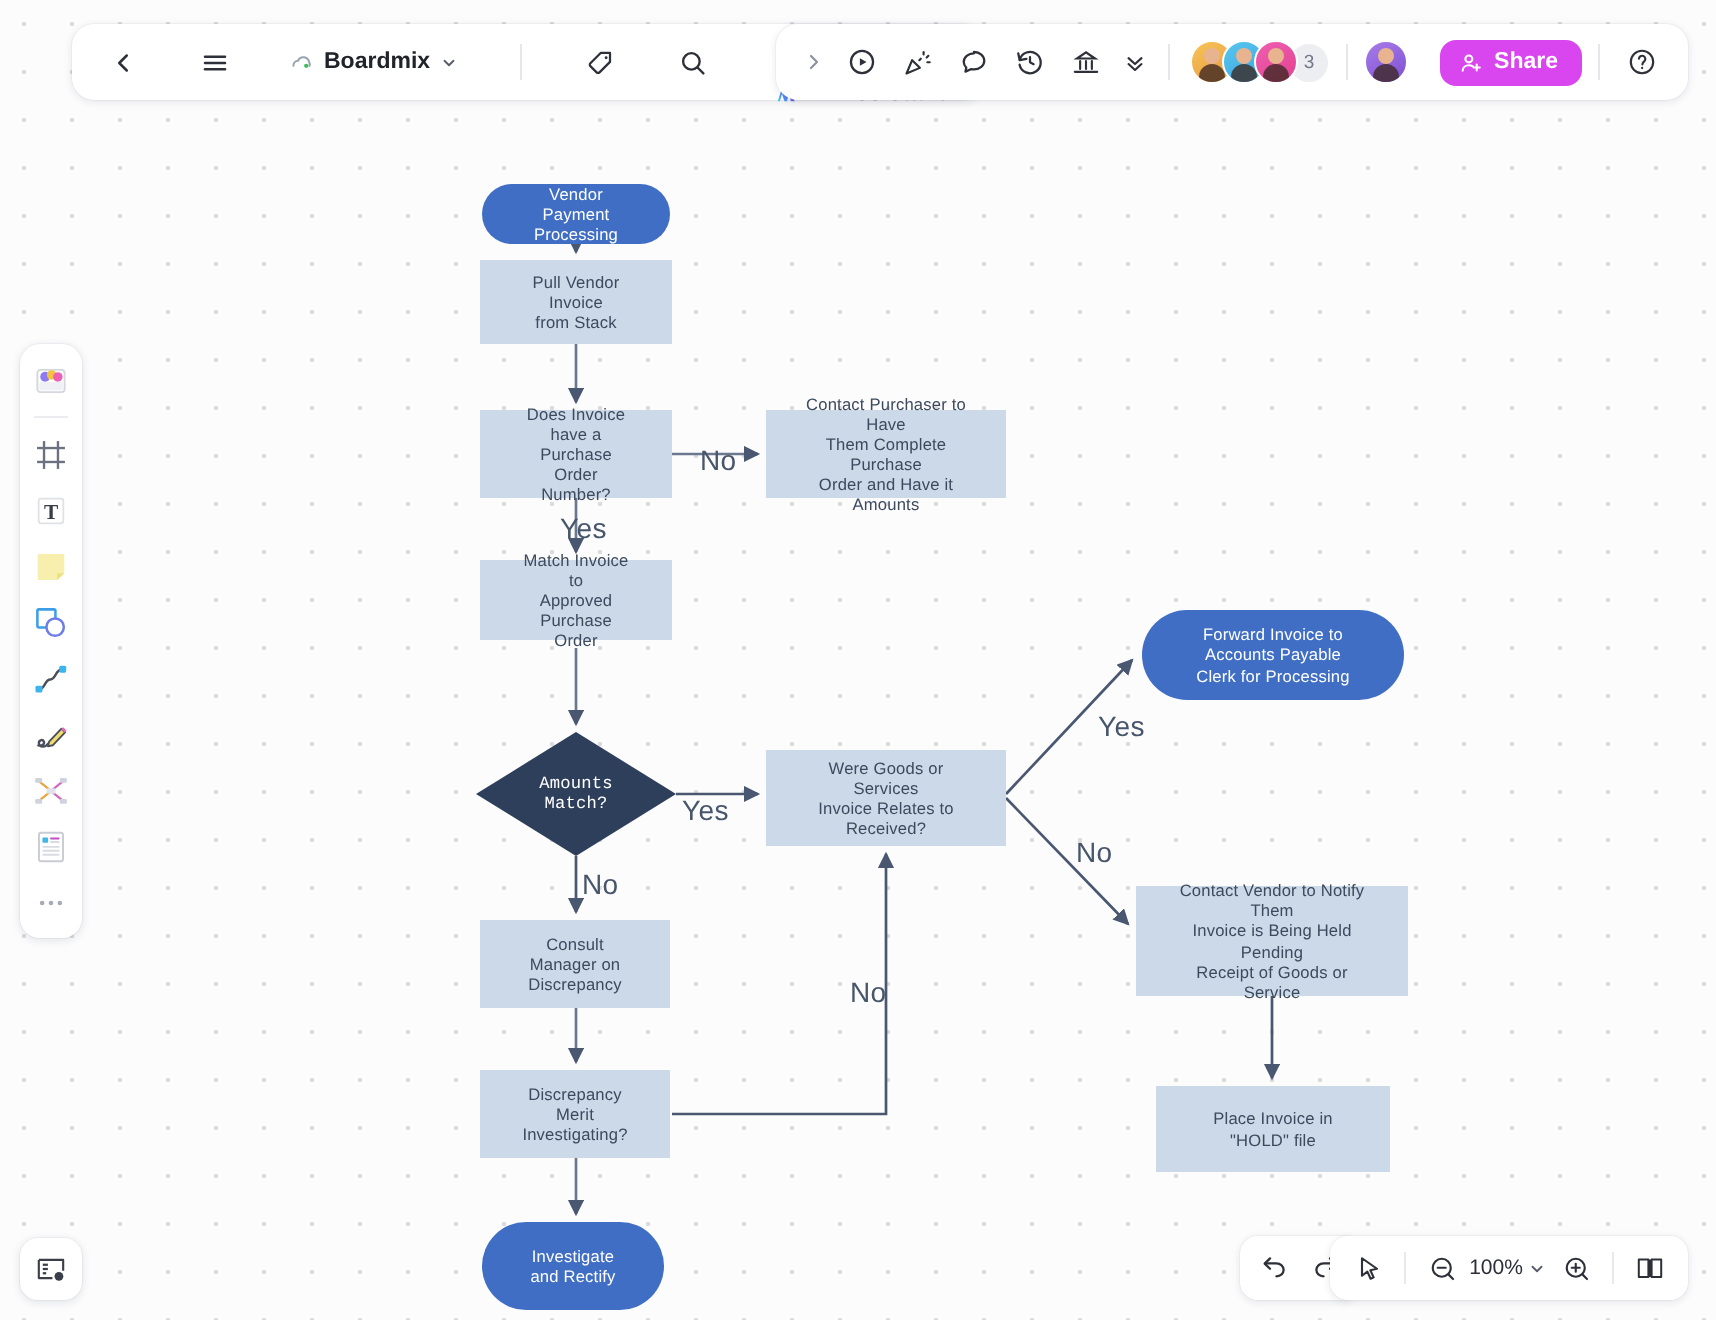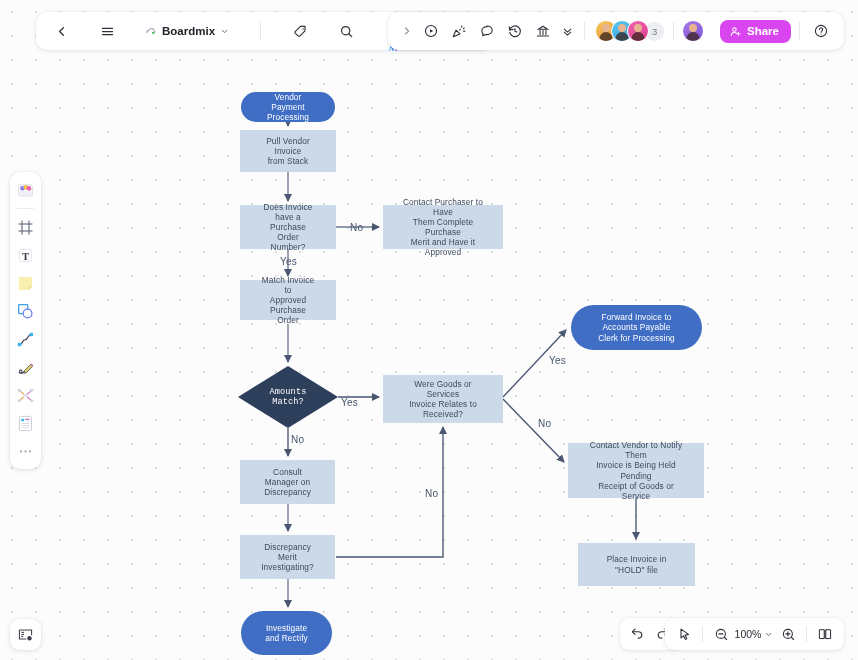--- a/index.html
+++ b/index.html
@@ -46,21 +46,21 @@
   }
   .node.dec {
     color: #ffffff;
     font-size: 8.6px;
     background: #2e3f5b;
     clip-path: polygon(50% 0%, 100% 50%, 50% 100%, 0% 50%);
     font-family: Liberation Mono, monospace;
   }
   .edge-label {
     position: absolute;
-    font-size: 10px;
+    font-size: 14px;
     color: #48566b;
     user-select: none;
     letter-spacing: .2px;
   }
 
   
   .bar {
     position: absolute;
     background: #ffffff;
     border-radius: 11px;
@@ -194,21 +194,21 @@
         <div class="node term" style="left: 241px; top: 67px; width: 94px; height: 30px; margin-top: 25px;">Vendor
 Payment
 Processing</div>
         <div class="node proc" style="left: 240px; top: 130px; width: 96px; height: 42px;">Pull Vendor Invoice
 from Stack</div>
         <div class="node proc" style="left: 240px; top: 205px; width: 96px; height: 44px;">Does Invoice have a
 Purchase
 Order Number?</div>
         <div class="node proc" style="left: 383px; top: 205px; width: 120px; height: 44px;">Contact Purchaser to Have
 Them Complete  Purchase
-Merit and Have it Approved</div>
+Order and Have it Amounts</div>
         <div class="node proc" style="left: 240px; top: 280px; width: 96px; height: 40px;">Match Invoice to
 Approved Purchase
 Order</div>
         <div class="node dec" style="left: 238px; top: 366px; width: 100px; height: 62px;">Amounts
 Match?</div>
         <div class="node proc" style="left: 383px; top: 375px; width: 120px; height: 48px;">Were Goods or Services
 Invoice Relates to Received?</div>
         <div class="node term" style="left: 571px; top: 305px; width: 131px; height: 45px;">Forward Invoice to
 Accounts Payable
 Clerk for Processing</div>

